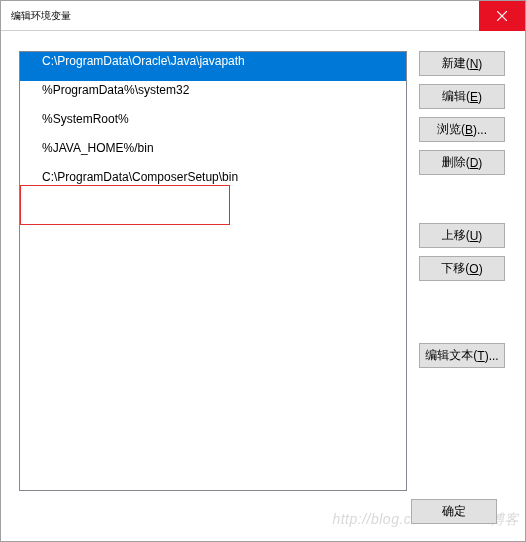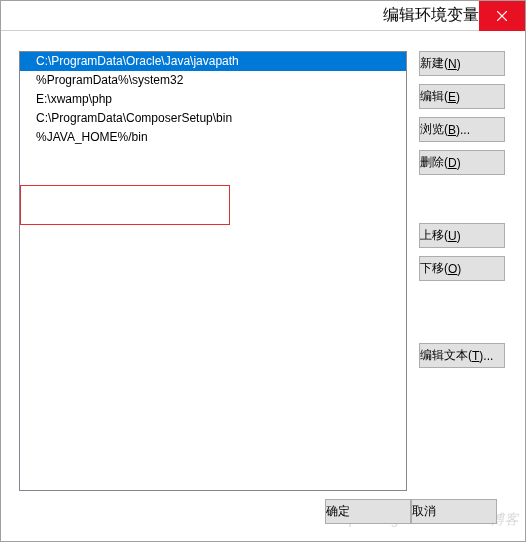--- a/index.html
+++ b/index.html
@@ -1,29 +1,29 @@
 <!DOCTYPE html>
 <html><head>
   <meta charset="utf-8">
   <style>
     * { box-sizing: border-box; margin: 0; padding: 0; }
     body { font-family: "Microsoft YaHei", "Segoe UI", Tahoma, sans-serif; font-size: 12px; background: #fff; }
     .window { width: 526px; height: 542px; border: 1px solid #a0a0a0; display: flex; flex-direction: column; position: relative; }
     .titlebar { height: 30px; background: #fff; display: flex; align-items: center; border-bottom: 1px solid #d0d0d0; }
-    .titlebar-text { flex: 1; padding-left: 10px; font-size: 16px; color: #000; text-align: right; }
+    .titlebar-text { flex: 1; padding-left: 10px; font-size: 10px; color: #000; }
     .close-btn { width: 46px; height: 30px; background: #e81123; color: #fff; display: flex; align-items: center; justify-content: center; cursor: pointer; }
     .close-btn svg { width: 10px; height: 10px; }
     .content { flex: 1; padding: 20px 14px 10px 18px; display: flex; flex-direction: column; }
     .main-row { flex: 1; display: flex; gap: 12px; }
     .listbox { width: 388px; height: 440px; border: 1px solid #828790; background: #fff; overflow: hidden; }
-    .list-item { padding: 2px 16px; height: 19px; line-height: 15px; font-size: 12px; color: #000; white-space: nowrap; overflow: hidden; }
+    .list-item { padding: 2px 22px; height: 29px; line-height: 15px; font-size: 12px; color: #000; white-space: nowrap; overflow: hidden; }
     .list-item.selected { background: #0078d7; color: #fff; }
     .redbox { position: absolute; border: 1px solid #e03030; pointer-events: none; }
     .sidebar { display: flex; flex-direction: column; gap: 8px; width: 86px; }
-    .btn { width: 86px; height: 25px; background: #e1e1e1; border: 1px solid #adadad; font-size: 12px; font-family: inherit; cursor: pointer; display: flex; align-items: center; justify-content: flex-start; }
+    .btn { width: 86px; height: 25px; background: #e1e1e1; border: 1px solid #adadad; font-size: 12px; font-family: inherit; cursor: pointer; display: flex; align-items: center; justify-content: center; }
     .spacer-sm { height: 32px; }
     .spacer-lg { height: 46px; }
     .footer { display: flex; justify-content: flex-end; padding: 8px 14px 10px 0; }
     .footer .btn { width: 86px; }
     .underline { text-decoration: underline; }
     .watermark { position: absolute; right: 6px; bottom: 12px; font-size: 14px; color: #d9d9d9; font-style: italic; letter-spacing: 0.5px; pointer-events: none; z-index: -1; }
   </style>
 </head>
 <body>
 
@@ -36,23 +36,23 @@
           <line x1="10" y1="0" x2="0" y2="10" stroke="#fff" stroke-width="1.2"></line>
         </svg>
     </div>
   </div>
 
   <div class="content">
     <div class="main-row">
       <div class="listbox" style="position:relative;">
         <div class="list-item selected">C:\ProgramData\Oracle\Java\javapath</div>
         <div class="list-item">%ProgramData%\system32</div>
-        <div class="list-item">E:\xwamp\php</div>
+        <div class="list-item">%SystemRoot%</div>
+        <div class="list-item">%JAVA_HOME%/bin</div>
         <div class="list-item">C:\ProgramData\ComposerSetup\bin</div>
-        <div class="list-item">%JAVA_HOME%/bin</div>
         <div class="redbox" style="left:0px; top:133px; width:210px; height:40px;"></div>
       </div>
 
       <div class="sidebar">
         <button class="btn">
             <span>新建(</span>
             <span class="underline">N</span>
             <span>)</span>
           </button>
         <button class="btn">
@@ -85,18 +85,17 @@
         <button class="btn">
             <span>编辑文本(</span>
             <span class="underline">T</span>
             <span>)...</span>
           </button>
       </div>
     </div>
 
     <div class="footer">
       <button class="btn">确定</button>
-      <button class="btn">取消</button>
     </div>
   </div>
 
   <div class="watermark">http://blog.csdn.net/510博客</div>
 </div>
 
 </body></html>

